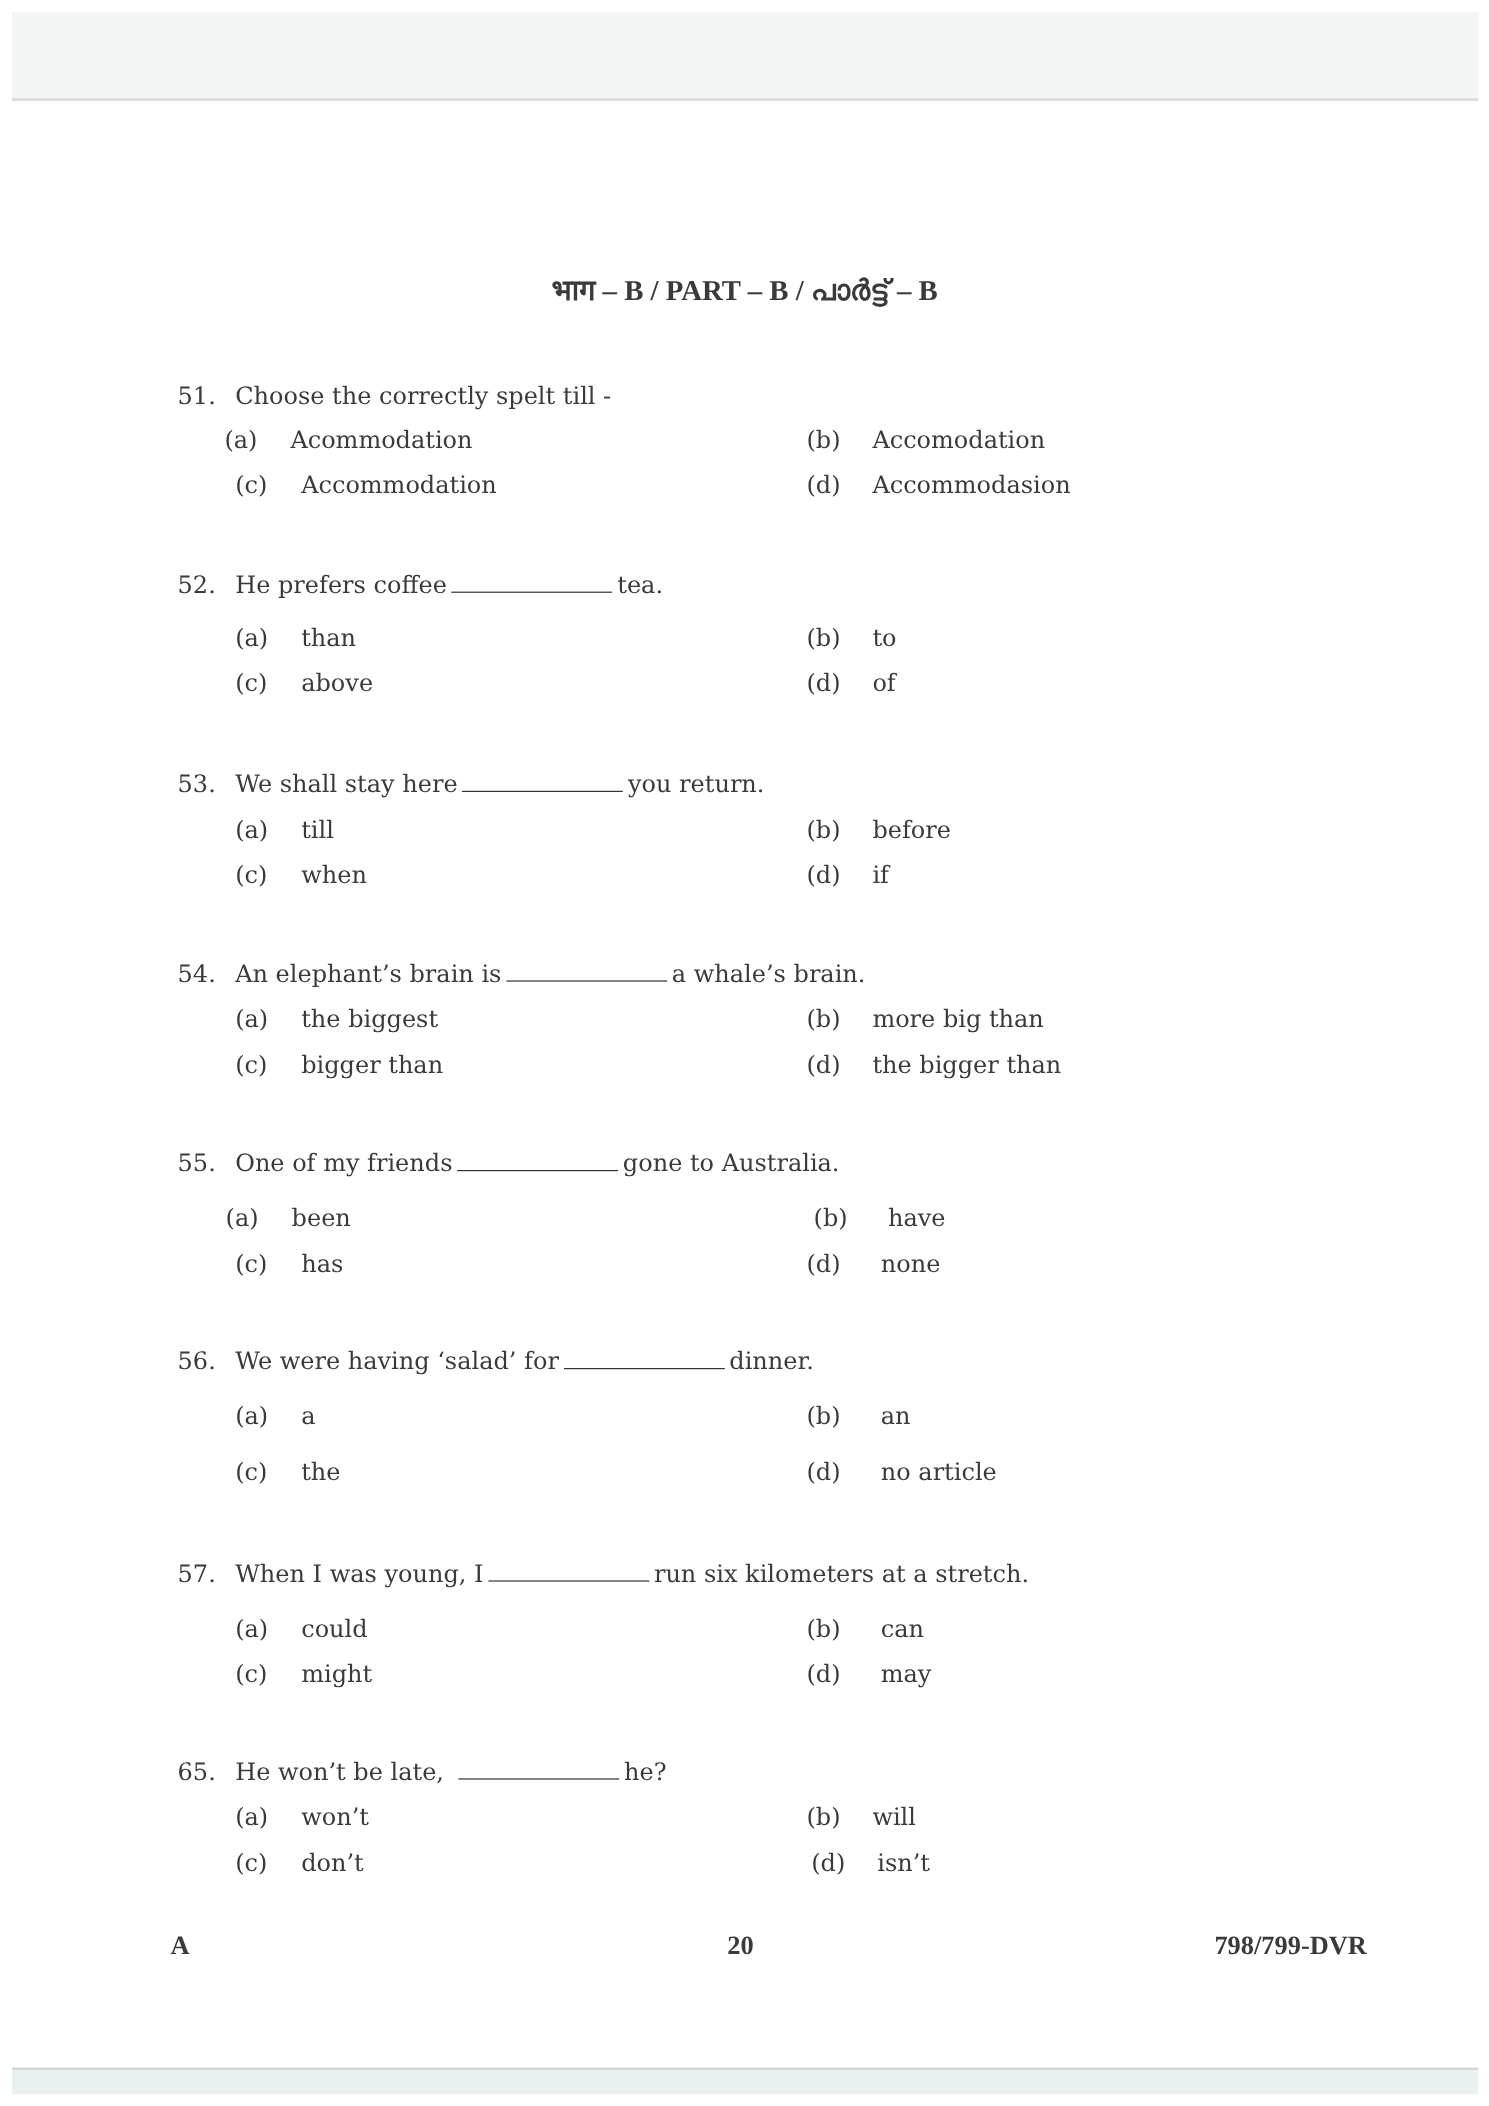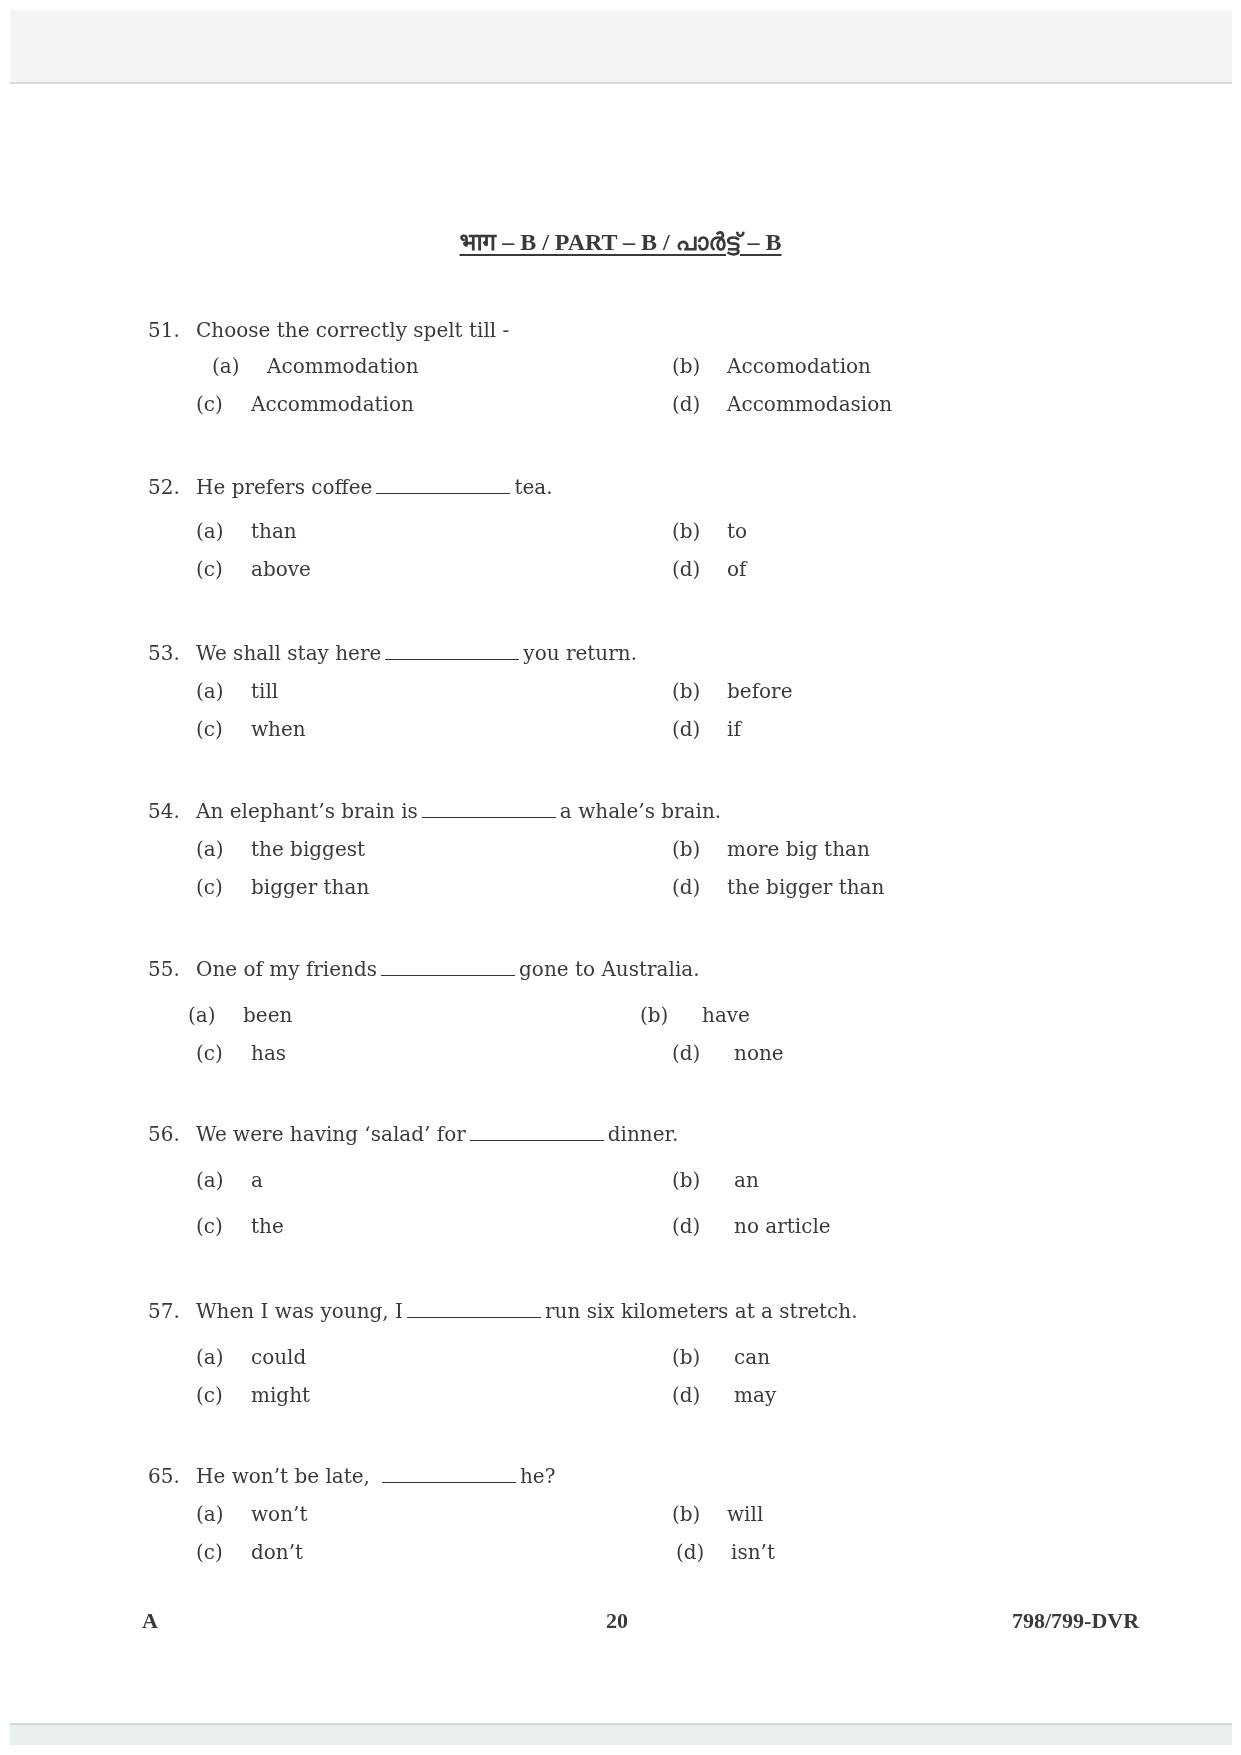--- a/index.html
+++ b/index.html
@@ -15,40 +15,40 @@
   }
   .band-bottom {
     position: absolute; left: 10px; top: 1723px; width: 1222px; height: 20px;
     background: #eaf0f0; border-top: 2px solid #d3d8d8;
   }
   .heading {
     position: absolute; left: 0; width: 1241px; top: 224px; text-align: center;
     font-family: "Liberation Serif", serif; font-weight: bold; font-size: 24px;
     color: #3a3a3a;
   }
-  .heading span { text-decoration: underline; text-underline-offset: 4px; }
+  .heading span { text-underline-offset: 4px; }
   .q { position: absolute; left: 0; width: 1241px; font-size: 20px; }
   .q .num { position: absolute; left: 148px; top: 0; }
   .q .stem { position: absolute; left: 196px; top: 0; white-space: nowrap; }
   .blank { display: inline-block; width: 134px; border-bottom: 1.5px solid #333; height: 18px; margin: 0 4px; vertical-align: baseline; }
   .opt { position: absolute; white-space: nowrap; }
   .opt .lbl { display: inline-block; width: 55px; }
   .footer { position: absolute; top: 1608px; font-family: "Liberation Serif", serif; font-weight: bold; font-size: 22px; color: #3a3a3a; }
 </style>
 </head>
 <body>
 
 <div class="band-top"></div>
 
 <div class="heading"><span>भाग – B / PART – B / പാർട്ട് – B</span></div>
 
 <div class="q" style="top:318px">
   <span class="num">51.</span>
   <span class="stem"><span>Choose the correctly spelt till -</span></span>
-  <div class="opt" style="left:212px;top:36px"><span class="lbl">(a)</span><span>Acommodation</span></div>
+  <div class="opt" style="left:187px;top:36px"><span class="lbl">(a)</span><span>Acommodation</span></div>
   <div class="opt" style="left:672px;top:36px"><span class="lbl">(b)</span><span>Accomodation</span></div>
   <div class="opt" style="left:196px;top:74px"><span class="lbl">(c)</span><span>Accommodation</span></div>
   <div class="opt" style="left:672px;top:74px"><span class="lbl">(d)</span><span>Accommodasion</span></div>
 </div>
 
 <div class="q" style="top:475px">
   <span class="num">52.</span>
   <span class="stem"><span>He prefers coffee</span><span class="blank"></span><span>tea.</span></span>
   <div class="opt" style="left:196px;top:44px"><span class="lbl">(a)</span><span>than</span></div>
   <div class="opt" style="left:672px;top:44px"><span class="lbl">(b)</span><span>to</span></div>
@@ -71,21 +71,21 @@
   <div class="opt" style="left:196px;top:38px"><span class="lbl">(a)</span><span>the biggest</span></div>
   <div class="opt" style="left:672px;top:38px"><span class="lbl">(b)</span><span>more big than</span></div>
   <div class="opt" style="left:196px;top:76px"><span class="lbl">(c)</span><span>bigger than</span></div>
   <div class="opt" style="left:672px;top:76px"><span class="lbl">(d)</span><span>the bigger than</span></div>
 </div>
 
 <div class="q" style="top:957px">
   <span class="num">55.</span>
   <span class="stem"><span>One of my friends</span><span class="blank"></span><span>gone to Australia.</span></span>
   <div class="opt" style="left:188px;top:46px"><span class="lbl">(a)</span><span>been</span></div>
-  <div class="opt" style="left:640px;top:46px"><span class="lbl" style="width:62px">(b)</span><span>have</span></div>
+  <div class="opt" style="left:678px;top:46px"><span class="lbl" style="width:62px">(b)</span><span>have</span></div>
   <div class="opt" style="left:196px;top:84px"><span class="lbl">(c)</span><span>has</span></div>
   <div class="opt" style="left:672px;top:84px"><span class="lbl" style="width:62px">(d)</span><span>none</span></div>
 </div>
 
 <div class="q" style="top:1122px">
   <span class="num">56.</span>
   <span class="stem"><span>We were having ‘salad’ for</span><span class="blank"></span><span>dinner.</span></span>
   <div class="opt" style="left:196px;top:46px"><span class="lbl">(a)</span><span>a</span></div>
   <div class="opt" style="left:672px;top:46px"><span class="lbl" style="width:62px">(b)</span><span>an</span></div>
   <div class="opt" style="left:196px;top:92px"><span class="lbl">(c)</span><span>the</span></div>

